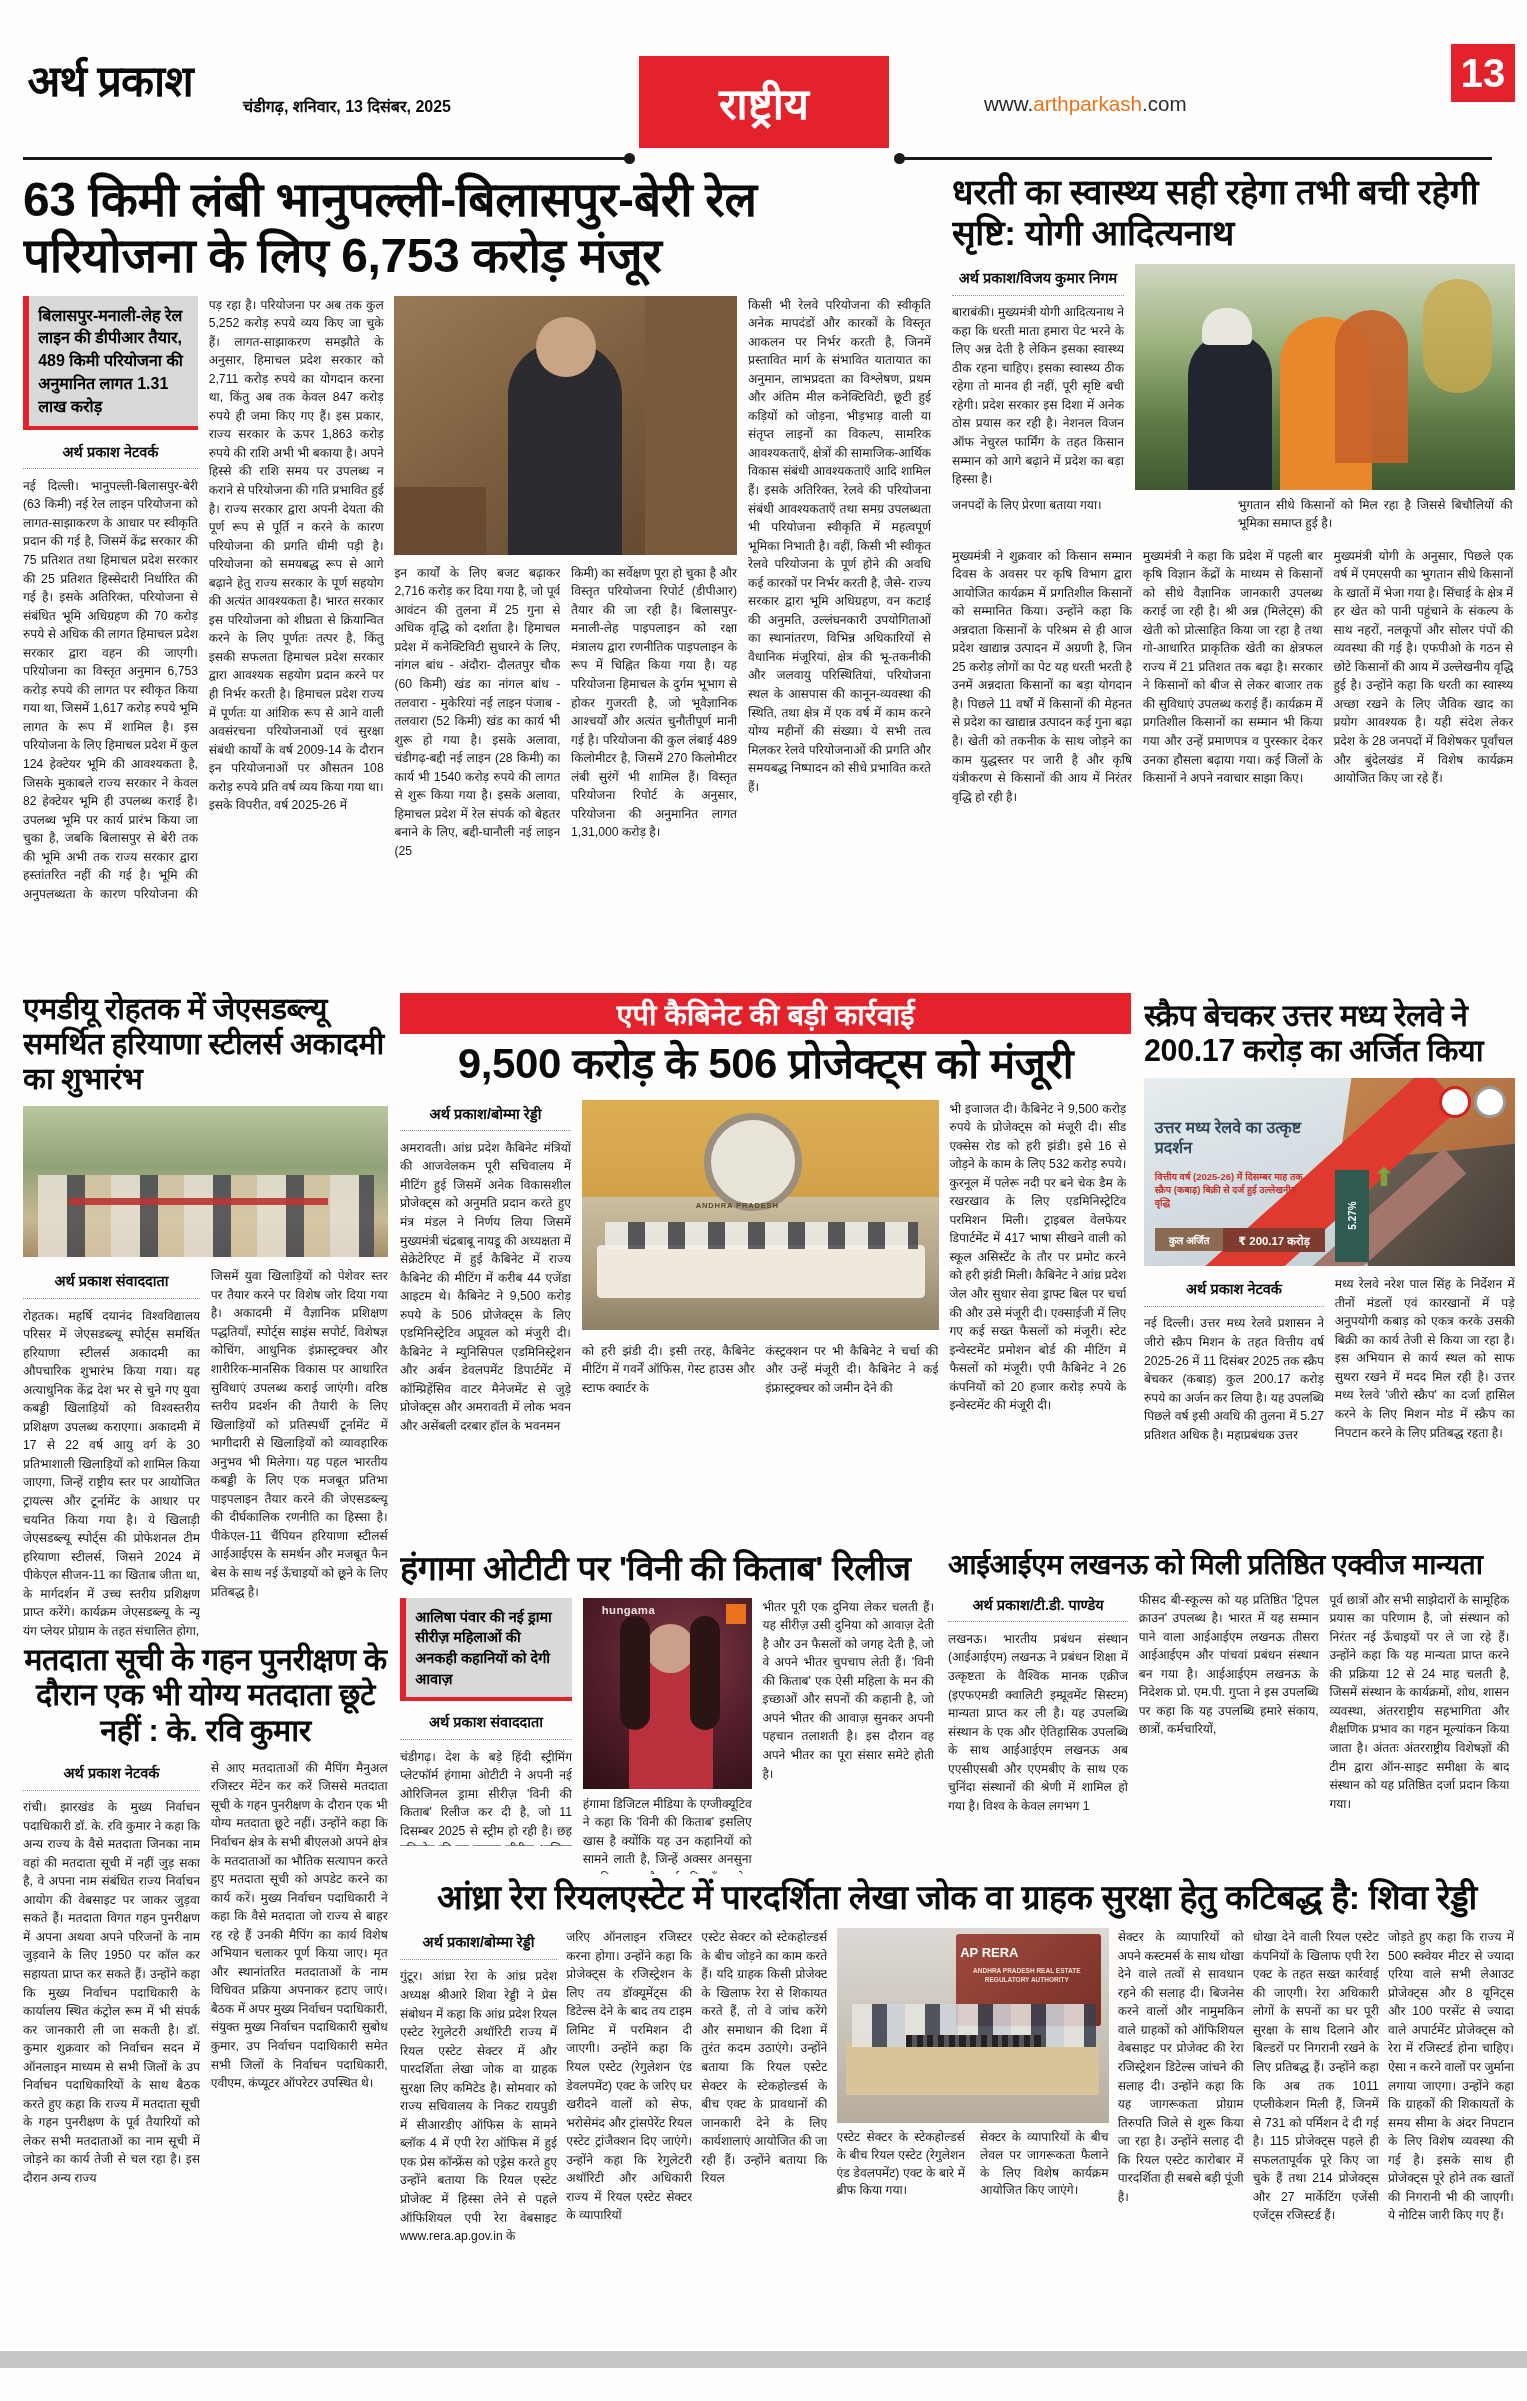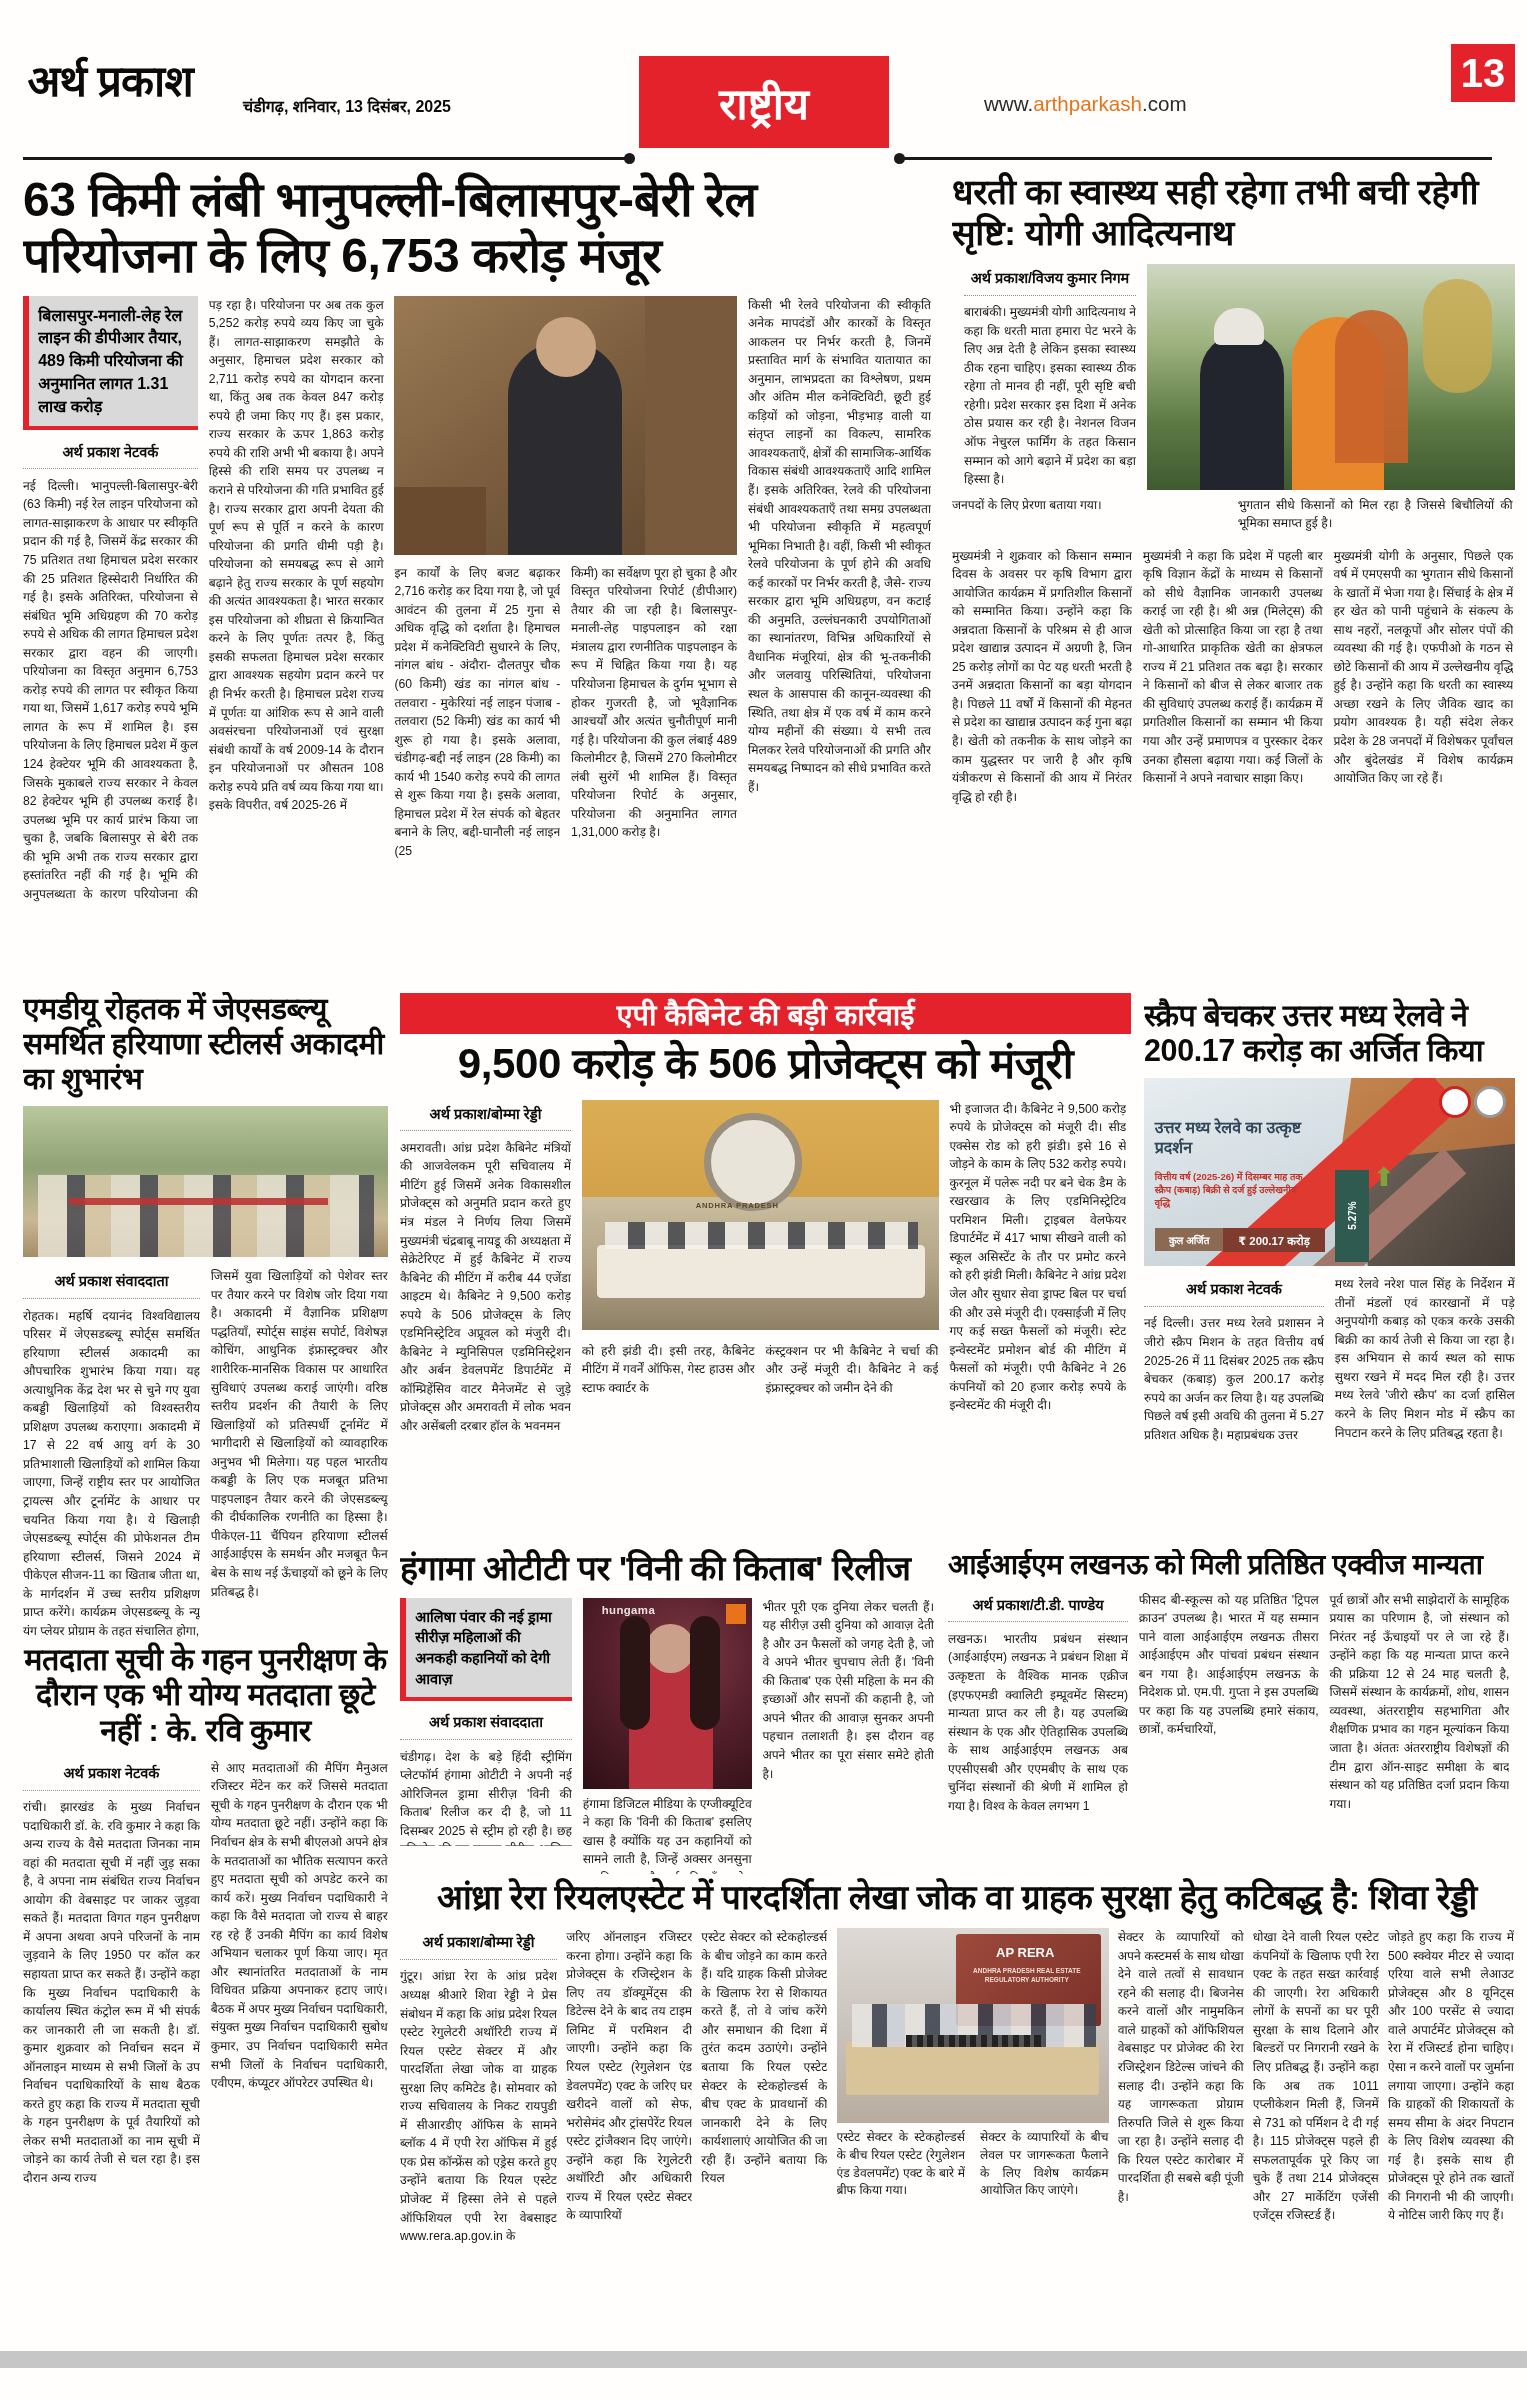--- a/index.html
+++ b/index.html
@@ -64,21 +64,21 @@
           <div class="col" style="width:166px;height:388px;">किमी) का सर्वेक्षण पूरा हो चुका है और विस्तृत परियोजना रिपोर्ट (डीपीआर) तैयार की जा रही है। बिलासपुर-मनाली-लेह पाइपलाइन को रक्षा मंत्रालय द्वारा रणनीतिक पाइपलाइन के रूप में चिह्नित किया गया है। यह परियोजना हिमाचल के दुर्गम भूभाग से होकर गुजरती है, जो भूवैज्ञानिक आश्चर्यों और अत्यंत चुनौतीपूर्ण मानी गई है। परियोजना की कुल लंबाई 489 किलोमीटर है, जिसमें 270 किलोमीटर लंबी सुरंगें भी शामिल हैं। विस्तृत परियोजना रिपोर्ट के अनुसार, परियोजना की अनुमानित लागत 1,31,000 करोड़ है।</div>
         </div>
       </div>
       <div class="col" style="width:183px;flex:none;height:665px;">किसी भी रेलवे परियोजना की स्वीकृति अनेक मापदंडों और कारकों के विस्तृत आकलन पर निर्भर करती है, जिनमें प्रस्तावित मार्ग के संभावित यातायात का अनुमान, लाभप्रदता का विश्लेषण, प्रथम और अंतिम मील कनेक्टिविटी, छूटी हुई कड़ियों को जोड़ना, भीड़भाड़ वाली या संतृप्त लाइनों का विकल्प, सामरिक आवश्यकताएँ, क्षेत्रों की सामाजिक-आर्थिक विकास संबंधी आवश्यकताएँ आदि शामिल हैं। इसके अतिरिक्त, रेलवे की परियोजना संबंधी आवश्यकताएँ तथा समग्र उपलब्धता भी परियोजना स्वीकृति में महत्वपूर्ण भूमिका निभाती है। वहीं, किसी भी स्वीकृत रेलवे परियोजना के पूर्ण होने की अवधि कई कारकों पर निर्भर करती है, जैसे- राज्य सरकार द्वारा भूमि अधिग्रहण, वन कटाई की अनुमति, उल्लंघनकारी उपयोगिताओं का स्थानांतरण, विभिन्न अधिकारियों से वैधानिक मंजूरियां, क्षेत्र की भू-तकनीकी और जलवायु परिस्थितियां, परियोजना स्थल के आसपास की कानून-व्यवस्था की स्थिति, तथा क्षेत्र में एक वर्ष में काम करने योग्य महीनों की संख्या। ये सभी तत्व मिलकर रेलवे परियोजनाओं की प्रगति और समयबद्ध निष्पादन को सीधे प्रभावित करते हैं।</div>
     </div>
   </section>
 
   <section class="article" style="left:952px;top:172px;width:563px;height:815px;">
     <h1 class="h" style="font-size:35px;">धरती का स्वास्थ्य सही रहेगा तभी बची रहेगी सृष्टि: योगी आदित्यनाथ</h1>
     <div class="row" style="margin-top:10.7px;">
-      <div style="width:172px;flex:none;margin-left:12px;">
+      <div style="width:172px;flex:none;">
         <div class="by">अर्थ प्रकाश/विजय कुमार निगम</div>
         <div class="col" style="height:183px;">बाराबंकी। मुख्यमंत्री योगी आदित्यनाथ ने कहा कि धरती माता हमारा पेट भरने के लिए अन्न देती है लेकिन इसका स्वास्थ्य ठीक रहना चाहिए। इसका स्वास्थ्य ठीक रहेगा तो मानव ही नहीं, पूरी सृष्टि बची रहेगी। प्रदेश सरकार इस दिशा में अनेक ठोस प्रयास कर रही है। नेशनल विजन ऑफ नेचुरल फार्मिंग के तहत किसान सम्मान को आगे बढ़ाने में प्रदेश का बड़ा हिस्सा है।</div>
       </div>
       <div class="ph" style="width:380px;height:226px;background:linear-gradient(180deg,#cfd8c2 0%,#9db27e 35%,#5d7a45 70%,#3f5a30 100%);">
         <div class="shape" style="left:145px;top:53px;width:92px;height:175px;border-radius:46px 46px 0 0;background:#e8872c;"></div>
         <div class="shape" style="left:53px;top:69px;width:84px;height:160px;border-radius:42px 42px 0 0;background:#23252e;"></div>
         <div class="shape" style="left:67px;top:44px;width:50px;height:37px;border-radius:23px 23px 6.1px 6.1px;background:#e9e6df;"></div>
         <div class="shape" style="right:23px;top:15.3px;width:69px;height:114px;border-radius:34px;background:#c9a94e;opacity:.8;"></div>
         <div class="shape" style="right:107px;top:46px;width:73px;height:153px;border-radius:37px 37px 0 0;background:#c9622a;opacity:.9;"></div>
       </div>
@@ -214,21 +214,21 @@
     <div class="row" style="margin-top:10.7px;gap:9.2px;">
       <div style="width:157px;flex:none;">
         <div class="by">अर्थ प्रकाश/बोम्मा रेड्डी</div>
         <div class="col" style="height:345px;">गुंटूर। आंध्रा रेरा के आंध्र प्रदेश अध्यक्ष श्रीआरे शिवा रेड्डी ने प्रेस संबोधन में कहा कि आंध्र प्रदेश रियल एस्टेट रेगुलेटरी अथॉरिटी राज्य में रियल एस्टेट सेक्टर में और पारदर्शिता लेखा जोक वा ग्राहक सुरक्षा लिए कमिटेड है। सोमवार को राज्य सचिवालय के निकट रायपुडी में सीआरडीए ऑफिस के सामने ब्लॉक 4 में एपी रेरा ऑफिस में हुई एक प्रेस कॉन्फ्रेंस को एड्रेस करते हुए उन्होंने बताया कि रियल एस्टेट प्रोजेक्ट में हिस्सा लेने से पहले ऑफिशियल एपी रेरा वेबसाइट www.rera.ap.gov.in के</div>
       </div>
       <div class="col" style="width:157px;height:391px;">जरिए ऑनलाइन रजिस्टर करना होगा। उन्होंने कहा कि प्रोजेक्ट्स के रजिस्ट्रेशन के लिए तय डॉक्यूमेंट्स की डिटेल्स देने के बाद तय टाइम लिमिट में परमिशन दी जाएगी। उन्होंने कहा कि रियल एस्टेट (रेगुलेशन एंड डेवलपमेंट) एक्ट के जरिए घर खरीदने वालों को सेफ, भरोसेमंद और ट्रांसपेरेंट रियल एस्टेट ट्रांजैक्शन दिए जाएंगे। उन्होंने कहा कि रेगुलेटरी अथॉरिटी और अधिकारी राज्य में रियल एस्टेट सेक्टर के व्यापारियों</div>
       <div class="col" style="width:157px;height:391px;">एस्टेट सेक्टर को स्टेकहोल्डर्स के बीच जोड़ने का काम करते हैं। यदि ग्राहक किसी प्रोजेक्ट के खिलाफ रेरा से शिकायत करते हैं, तो वे जांच करेंगे और समाधान की दिशा में तुरंत कदम उठाएंगे। उन्होंने बताया कि रियल एस्टेट सेक्टर के स्टेकहोल्डर्स के बीच एक्ट के प्रावधानों की जानकारी देने के लिए कार्यशालाएं आयोजित की जा रही हैं। उन्होंने बताया कि रियल</div>
       <div style="width:272px;flex:none;">
         <div class="ph" style="height:195px;background:linear-gradient(180deg,#ddd9d4 0%,#c9c2ba 55%,#b7ac9e 100%);">
           <div class="shape" style="right:7.6px;top:6.1px;width:145px;height:92px;background:linear-gradient(135deg,#9e4a3c,#7a3028);border-radius:3.1px;"></div>
-          <div class="shape" style="right:18.3px;top:17px;width:130px;color:#fff;font-size:13px;font-weight:800;text-align:center;">AP RERA</div>
+          <div class="shape" style="right:18.3px;top:17px;width:130px;color:#fff;font-size:13px;font-weight:800;text-align:left;">AP RERA</div>
           <div class="shape" style="right:13.7px;top:38px;width:136px;color:#f2d9d2;font-size:6.5px;font-weight:700;text-align:center;line-height:1.4;">ANDHRA PRADESH REAL ESTATE REGULATORY AUTHORITY</div>
           <div class="shape" style="left:9.2px;top:114px;width:253px;height:53px;background:#d9c49a;border-radius:3.1px;"></div>
           <div class="shape" style="left:15.3px;top:76px;width:244px;height:43px;background:repeating-linear-gradient(90deg,#e8e6e2 0 20px,#39404e 20px 35px,#cfd4da 35px 53px);opacity:.85;"></div>
           <div class="shape" style="left:69px;top:107px;width:137px;height:12.2px;background:repeating-linear-gradient(90deg,#222 0 6.1px,#555 6.1px 10.7px);"></div>
         </div>
         <div class="row" style="margin-top:6.1px;gap:15px;">
           <div class="cap" style="width:131px;height:175px;">एस्टेट सेक्टर के स्टेकहोल्डर्स के बीच रियल एस्टेट (रेगुलेशन एंड डेवलपमेंट) एक्ट के बारे में ब्रीफ किया गया।</div>
           <div class="cap" style="width:131px;height:175px;">सेक्टर के व्यापारियों के बीच लेवल पर जागरूकता फैलाने के लिए विशेष कार्यक्रम आयोजित किए जाएंगे।</div>
         </div>
       </div>

